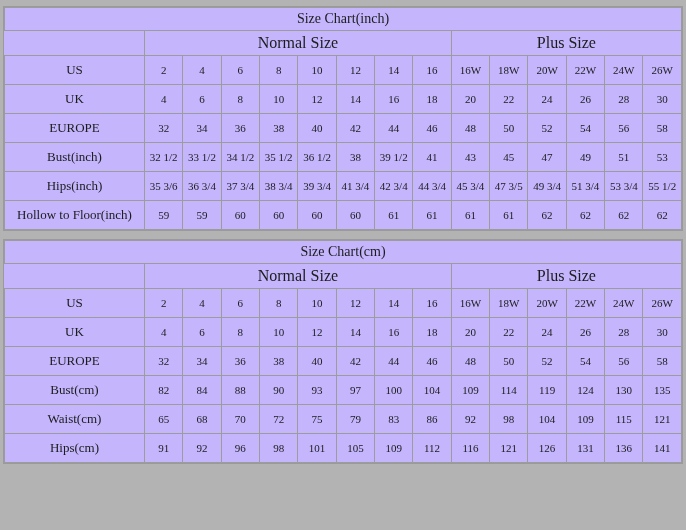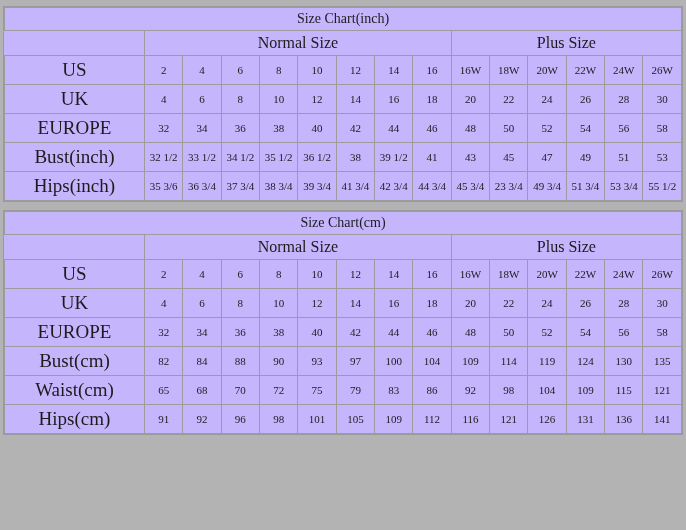--- a/index.html
+++ b/index.html
@@ -51,21 +51,21 @@
     border-top: none;
   }
   .group-row td {
     font-size: 16px;
     height: 24px;
   }
   .blank-cell {
     border-left: none !important;
   }
   .row-label {
-    font-size: 19px;
+    font-size: 13px;
     height: 28px;
   }
   .data-cell {
     font-size: 11px;
   }
   .first-col {
     width: 140px;
   }
   tr.data-row td {
     height: 28px;
@@ -178,27 +178,44 @@
           <td class="row-label">Hips(inch)</td>
           <td class="data-cell">35 3/6</td>
           <td class="data-cell">36 3/4</td>
           <td class="data-cell">37 3/4</td>
           <td class="data-cell">38 3/4</td>
           <td class="data-cell">39 3/4</td>
           <td class="data-cell">41 3/4</td>
           <td class="data-cell">42 3/4</td>
           <td class="data-cell">44 3/4</td>
           <td class="data-cell">45 3/4</td>
-          <td class="data-cell">23 3/4</td>
+          <td class="data-cell">47 3/5</td>
           <td class="data-cell">49 3/4</td>
           <td class="data-cell">51 3/4</td>
           <td class="data-cell">53 3/4</td>
           <td class="data-cell">55 1/2</td>
         </tr>
 
+        <tr class="data-row tall-row">
+          <td class="row-label">Hollow to Floor(inch)</td>
+          <td class="data-cell">59</td>
+          <td class="data-cell">59</td>
+          <td class="data-cell">60</td>
+          <td class="data-cell">60</td>
+          <td class="data-cell">60</td>
+          <td class="data-cell">60</td>
+          <td class="data-cell">61</td>
+          <td class="data-cell">61</td>
+          <td class="data-cell">61</td>
+          <td class="data-cell">61</td>
+          <td class="data-cell">62</td>
+          <td class="data-cell">62</td>
+          <td class="data-cell">62</td>
+          <td class="data-cell">62</td>
+        </tr>
       </tbody>
     </table>
   </div>
 
   <div class="chart-block">
     <table class="size-table cm-table">
       <colgroup>
         <col class="first-col">
         <col span="14">
       </colgroup>

